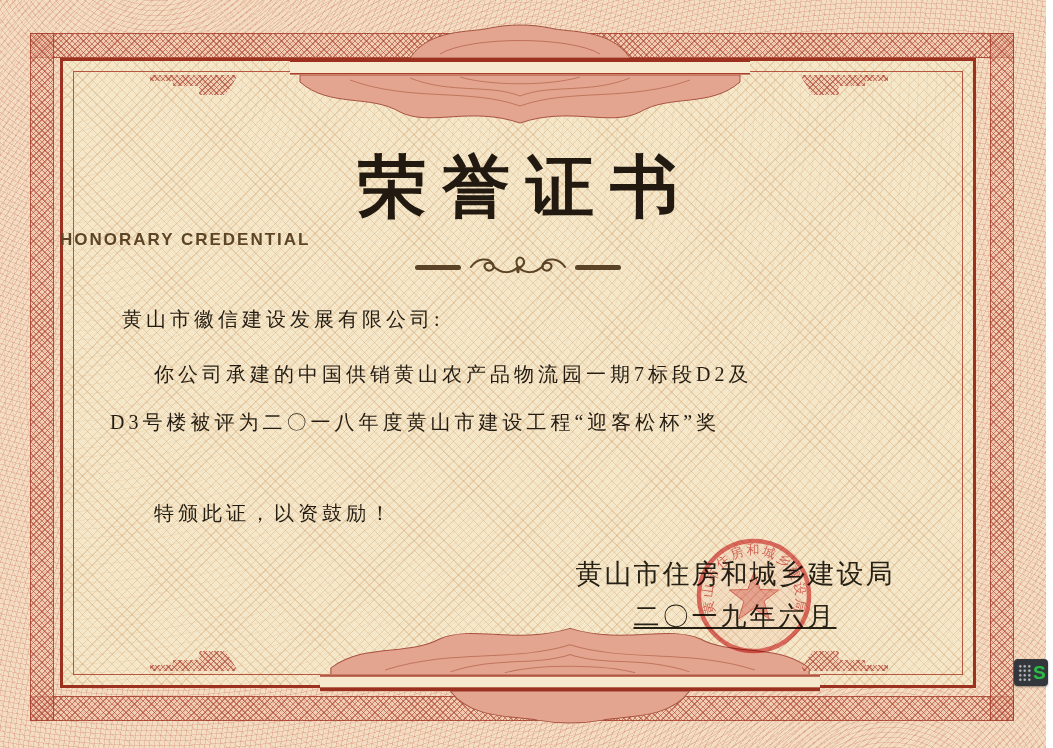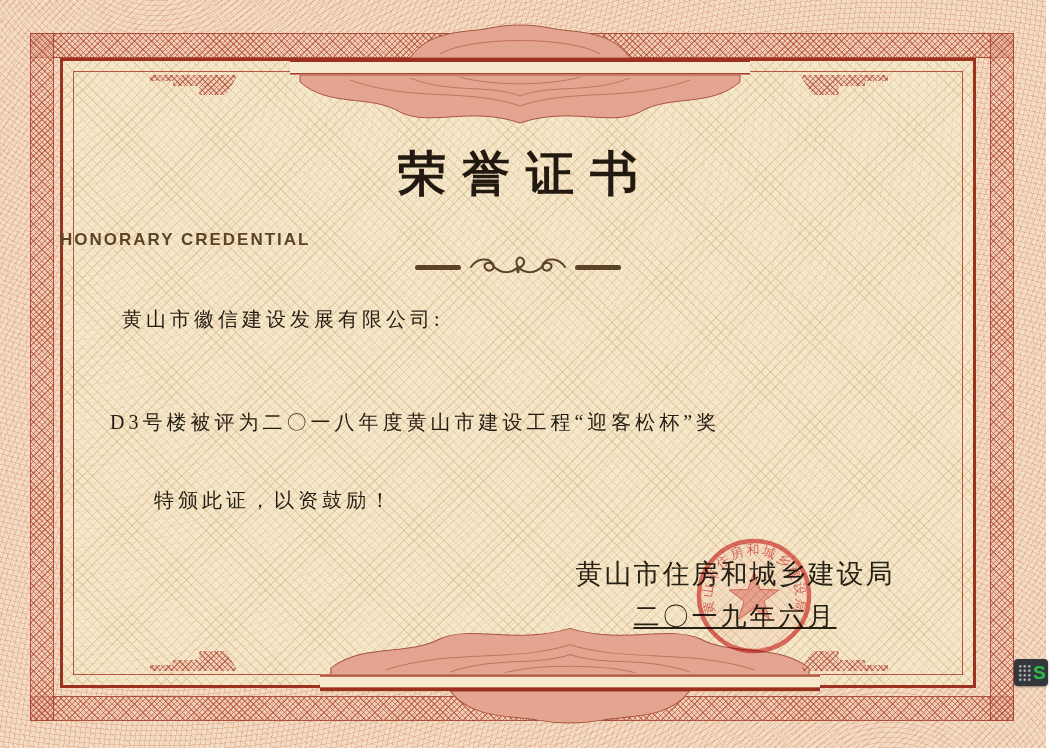--- a/index.html
+++ b/index.html
@@ -43,32 +43,32 @@
       repeating-linear-gradient(45deg, rgba(168,64,44,.6) 0 1px, transparent 1px 4px),
       repeating-linear-gradient(-45deg, rgba(168,64,44,.6) 0 1px, transparent 1px 4px);
     clip-path:polygon(0 0,100% 0,86% 100%,56% 100%,56% 55%,26% 55%,26% 30%,0 30%);}
   .orn-tl{left:150px;top:75px;}
   .orn-tr{left:800px;top:75px;transform:scaleX(-1);}
   .orn-bl{left:150px;top:651px;transform:scaleY(-1);}
   .orn-br{left:800px;top:651px;transform:scale(-1,-1);}
   
   .content{position:absolute;z-index:4;left:60px;top:58px;width:916px;height:630px;color:#241c12;}
   .cert-title{position:absolute;left:0;top:84px;width:100%;text-align:center;
-    font-family:"Liberation Sans",sans-serif;font-weight:700;font-size:48px;
+    font-family:"Liberation Sans",sans-serif;font-weight:700;font-size:68px;
     letter-spacing:16px;padding-left:16px;box-sizing:border-box;color:#221910;}
   .cert-subtitle{position:absolute;left:0;top:172px;width:100%;text-align:left;
     font-family:"Liberation Sans",sans-serif;font-weight:700;font-size:17px;
     letter-spacing:2px;color:#5e4426;}
   .divider{position:absolute;left:50%;top:196px;transform:translateX(-50%);}
   .line{position:absolute;font-size:20px;letter-spacing:4px;white-space:nowrap;color:#241c12;}
   .recipient{left:62px;top:248px;}
   .body-1{left:50px;top:303px;padding-left:44px;}
   .body-2{left:50px;top:351px;}
   .body-3{left:50px;top:399px;}
-  .body-4{left:50px;top:429px;padding-left:44px;}
+  .body-4{left:50px;top:442px;padding-left:44px;}
   .issuer-block{position:absolute;left:485px;top:498px;width:380px;text-align:center;}
   .issuer-name{font-size:27px;letter-spacing:2px;color:#262015;}
   .issue-date{font-size:26px;letter-spacing:3px;margin-top:7px;color:#262015;text-decoration:underline;}
   
   .seal{position:absolute;z-index:5;left:694px;top:536px;mix-blend-mode:multiply;opacity:.85;}
   
   .scan-edge{position:absolute;right:0;top:0;width:7px;height:748px;background:#ffffff;z-index:6;}
   
   .tool-icon{position:absolute;z-index:10;left:1014px;top:659px;width:34px;height:27px;
     background:#33363a;border-radius:4px;box-shadow:0 1px 2px rgba(0,0,0,.4);
@@ -133,20 +133,21 @@
         <g fill="none" stroke="#5a4326" stroke-width="2" stroke-linecap="round">
           <path d="M58,13 C64,4 76,3 80,10 C83,16 75,19 72,14 C70,10 75,7 79,10"></path>
           <path d="M152,13 C146,4 134,3 130,10 C127,16 135,19 138,14 C140,10 135,7 131,10"></path>
           <path d="M80,12 C88,20 98,20 105,13 C112,20 122,20 130,12"></path>
           <path d="M105,13 C101,6 106,1 110,5 C113,9 109,14 105,13"></path>
           <path d="M105,13 C103,18 107,22 105,13"></path>
         </g>
       </svg>
 
       <div class="line recipient">黄山市徽信建设发展有限公司:</div>
+      <div class="line body-1">你公司承建的中国供销黄山农产品物流园一期7标段D2及</div>
       <div class="line body-2">D3号楼被评为二〇一八年度黄山市建设工程“迎客松杯”奖</div>
       <div class="line body-4">特颁此证，以资鼓励！</div>
 
       <div class="issuer-block">
         <div class="issuer-name">黄山市住房和城乡建设局</div>
         <div class="issue-date">二〇一九年六月</div>
       </div>
     </div>
 
     <svg class="seal" width="120" height="120" viewBox="0 0 120 120">

